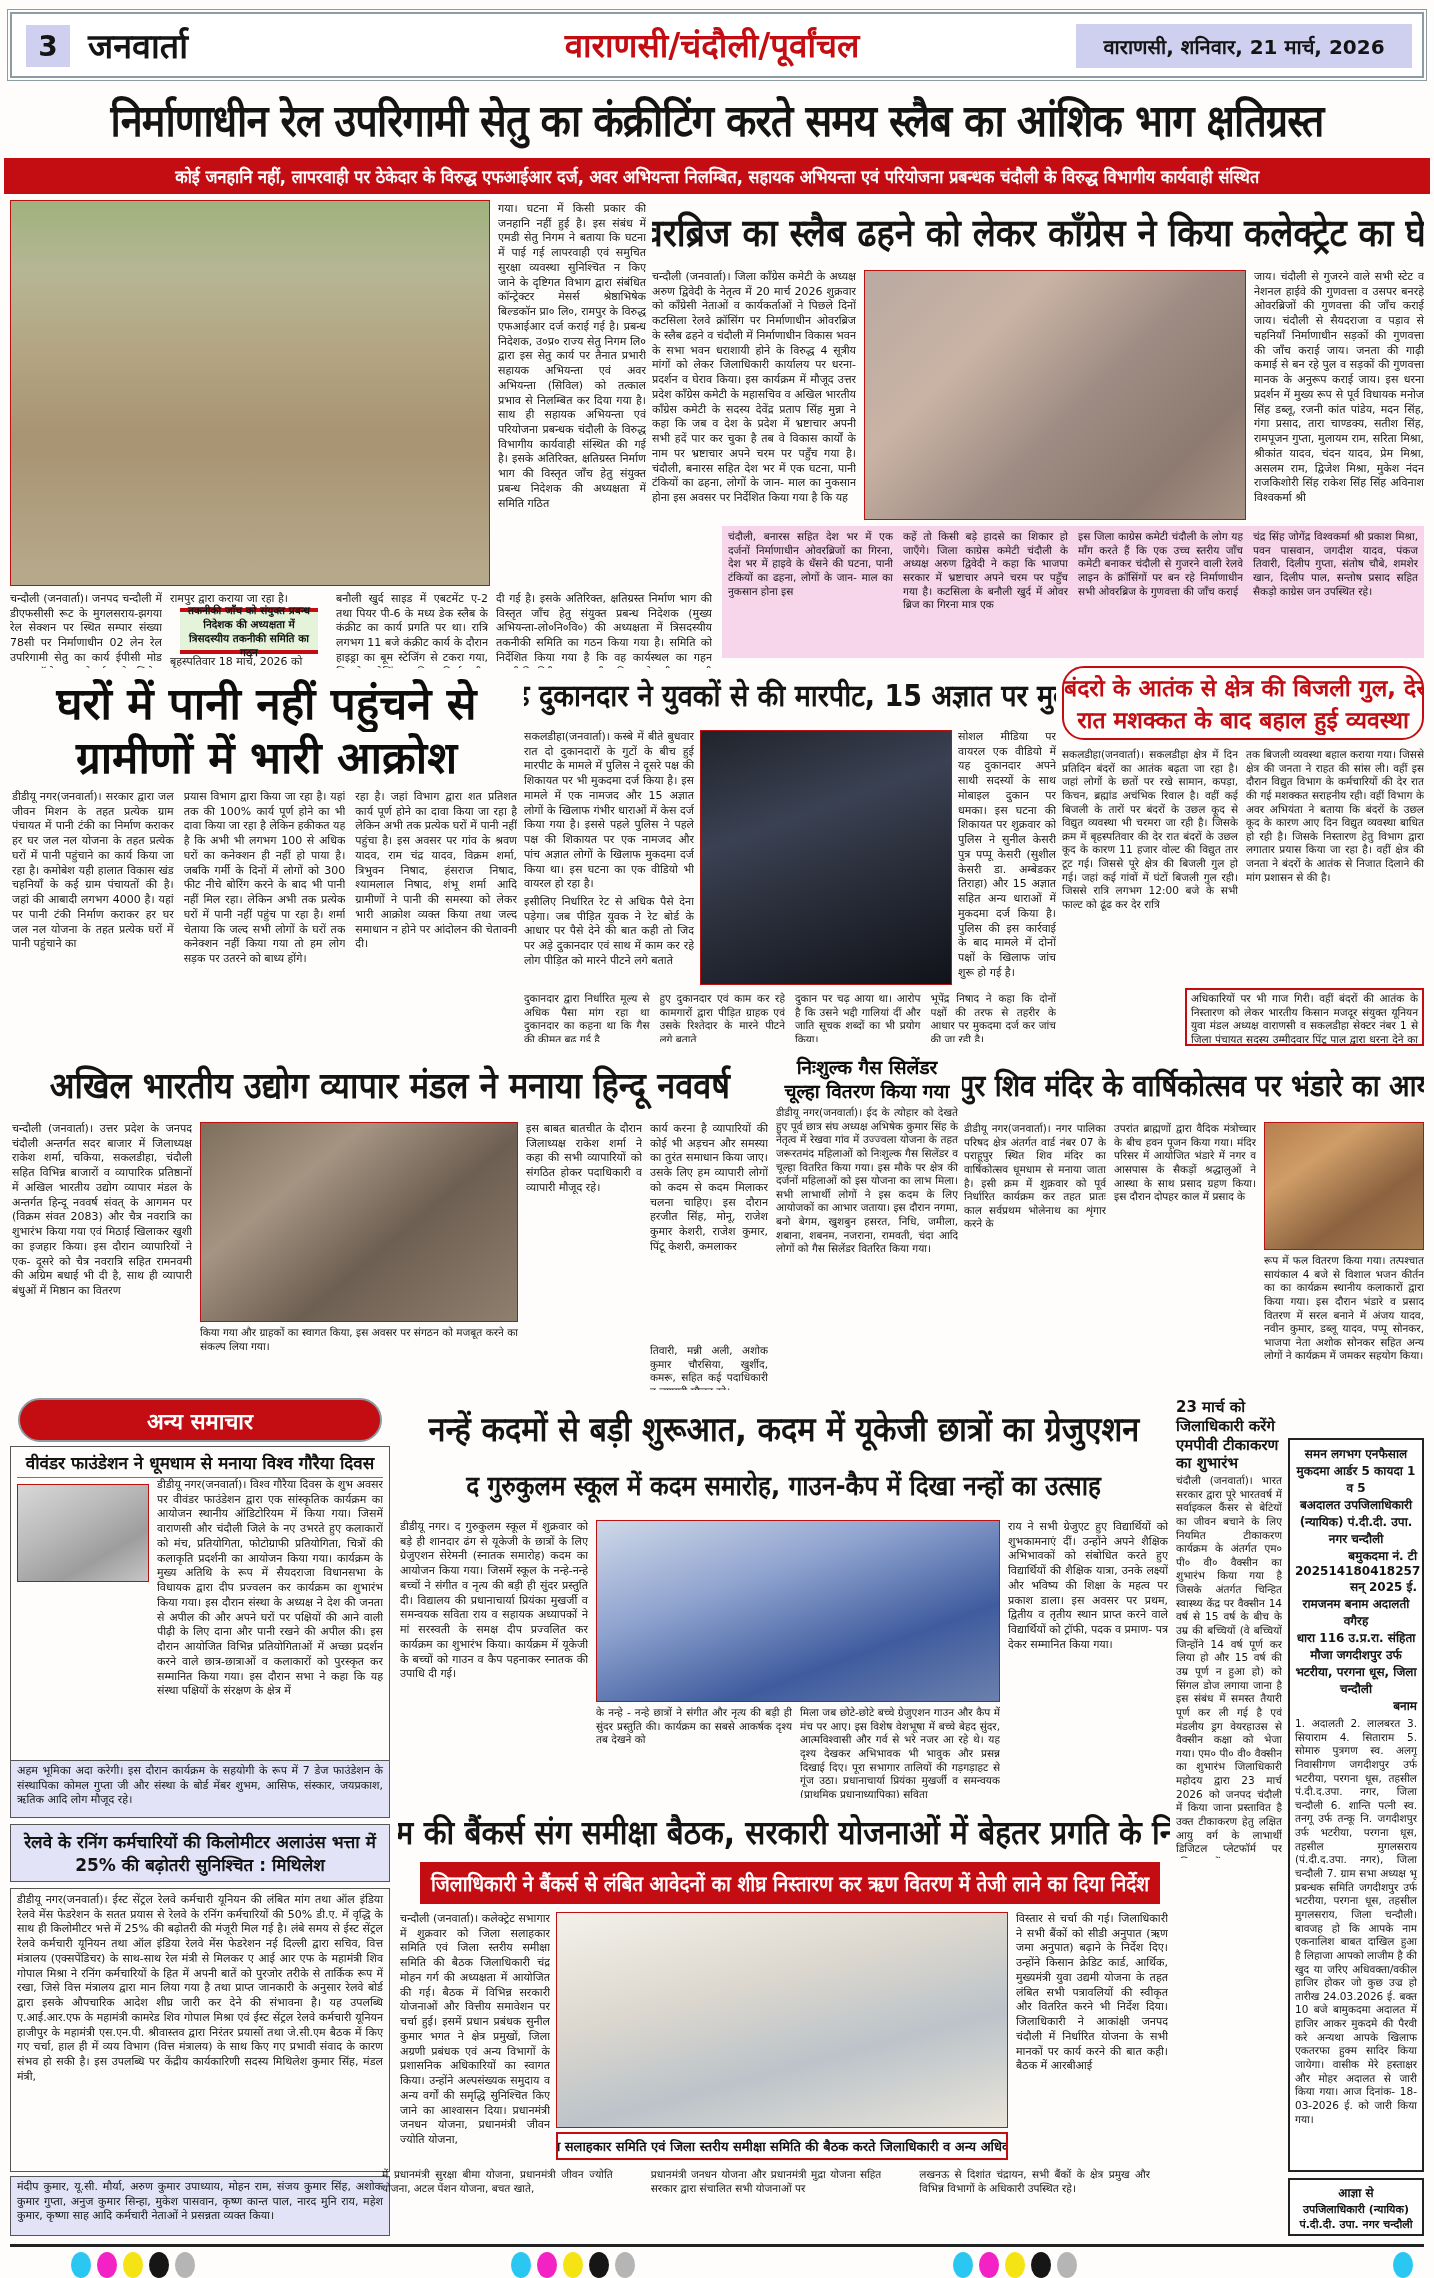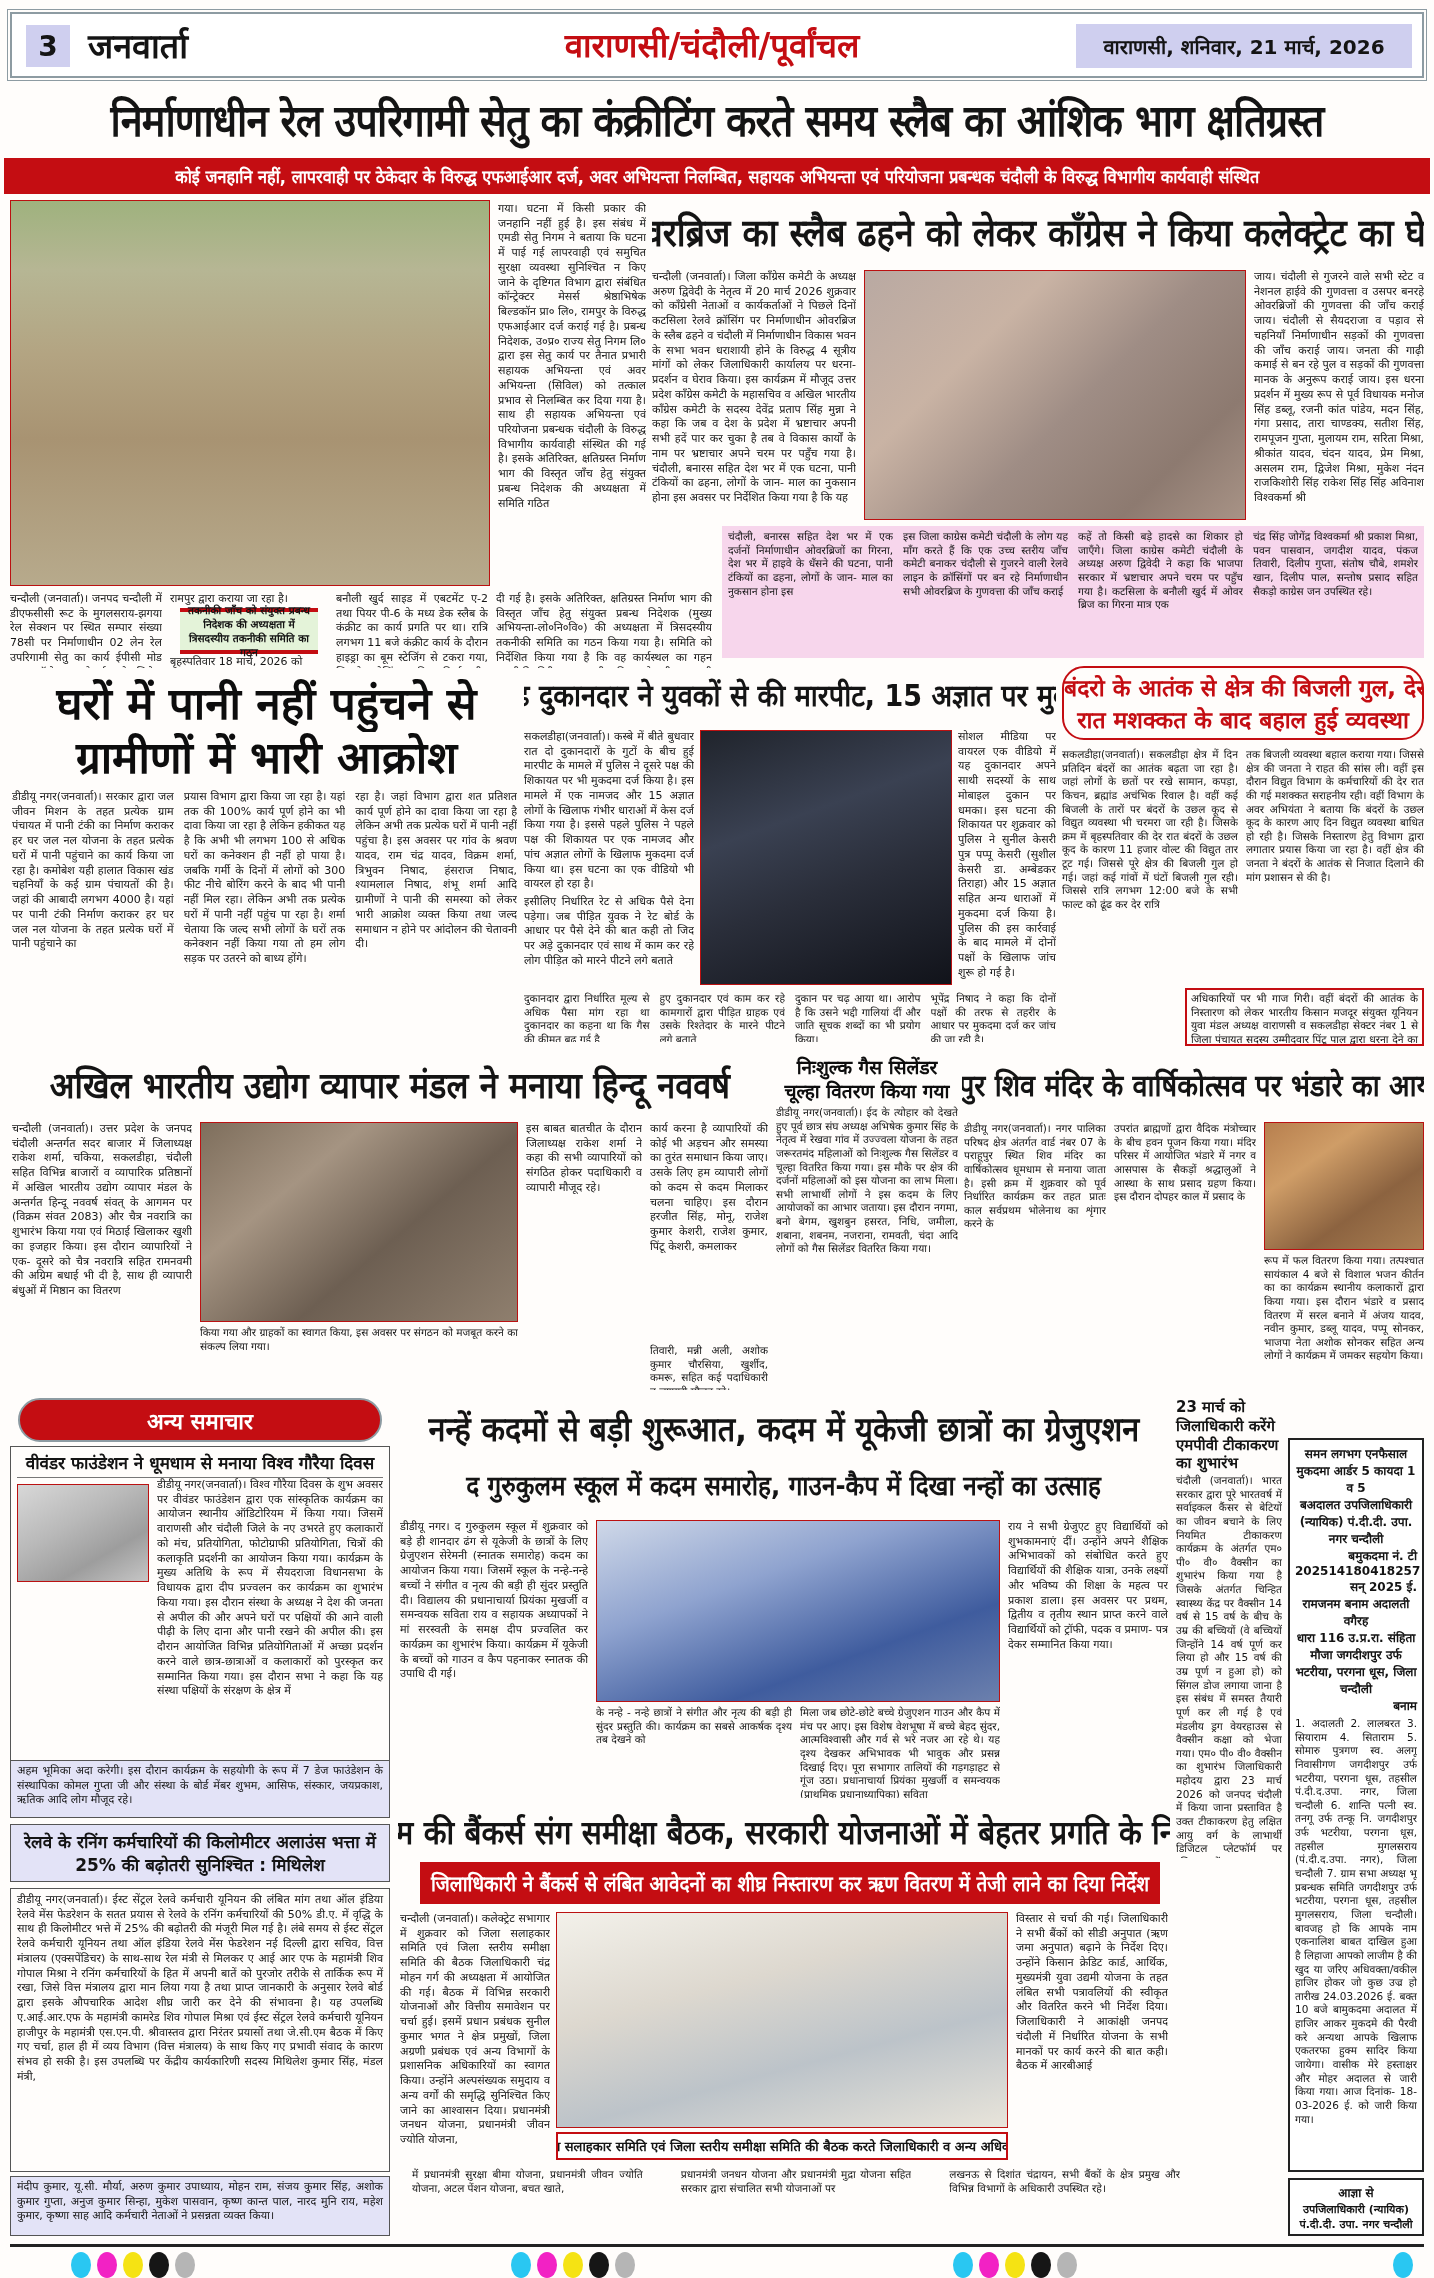--- a/index.html
+++ b/index.html
@@ -70,22 +70,22 @@
   <div class="abs bt" style="left:496px;top:592px;width:216px;height:76px;">दी गई है। इसके अतिरिक्त, क्षतिग्रस्त निर्माण भाग की विस्तृत जाँच हेतु संयुक्त प्रबन्ध निदेशक (मुख्य अभियन्ता-लो०नि०वि०) की अध्यक्षता में त्रिसदस्यीय तकनीकी समिति का गठन किया गया है। समिति को निर्देशित किया गया है कि वह कार्यस्थल का गहन तकनीकी निरीक्षण कर तीन दिवस के भीतर अपनी जाँच आख्या प्रस्तुत करें।</div>
 
   <div class="abs ctr nowrap" style="left:652px;top:200px;width:772px;height:62px;">
     <span class="scaleX" style="font-size:38px;font-weight:800;">ओवरब्रिज का स्लैब ढहने को लेकर काँग्रेस ने किया कलेक्ट्रेट का घेराव</span>
   </div>
   <div class="abs bt" style="left:652px;top:270px;width:204px;height:250px;">चन्दौली (जनवार्ता)। जिला काँग्रेस कमेटी के अध्यक्ष अरुण द्विवेदी के नेतृत्व में 20 मार्च 2026 शुक्रवार को काँग्रेसी नेताओं व कार्यकर्ताओं ने पिछले दिनों कटसिला रेलवे क्रॉसिंग पर निर्माणाधीन ओवरब्रिज के स्लैब ढहने व चंदौली में निर्माणाधीन विकास भवन के सभा भवन धराशायी होने के विरुद्ध 4 सूत्रीय मांगों को लेकर जिलाधिकारी कार्यालय पर धरना- प्रदर्शन व घेराव किया। इस कार्यक्रम में मौजूद उत्तर प्रदेश काँग्रेस कमेटी के महासचिव व अखिल भारतीय काँग्रेस कमेटी के सदस्य देवेंद्र प्रताप सिंह मुन्ना ने कहा कि जब व देश के प्रदेश में भ्रष्टाचार अपनी सभी हदें पार कर चुका है तब वे विकास कार्यों के नाम पर भ्रष्टाचार अपने चरम पर पहुँच गया है। चंदौली, बनारस सहित देश भर में एक घटना, पानी टंकियों का ढहना, लोगों के जान- माल का नुकसान होना इस अवसर पर निर्देशित किया गया है कि यह</div>
   <div class="abs photo ph-congress" style="left:864px;top:270px;width:382px;height:250px;"></div>
   <div class="abs bt" style="left:1254px;top:270px;width:170px;height:250px;">जाय। चंदौली से गुजरने वाले सभी स्टेट व नेशनल हाईवे की गुणवत्ता व उसपर बनरहे ओवरब्रिजों की गुणवत्ता की जाँच कराई जाय। चंदौली से सैयदराजा व पड़ाव से चहनियाँ निर्माणाधीन सड़कों की गुणवत्ता की जाँच कराई जाय। जनता की गाढ़ी कमाई से बन रहे पुल व सड़कों की गुणवत्ता मानक के अनुरूप कराई जाय। इस धरना प्रदर्शन में मुख्य रूप से पूर्व विधायक मनोज सिंह डब्लू, रजनी कांत पांडेय, मदन सिंह, गंगा प्रसाद, तारा चाण्डक्य, सतीश सिंह, रामपूजन गुप्ता, मुलायम राम, सरिता मिश्रा, श्रीकांत यादव, चंदन यादव, प्रेम मिश्रा, असलम राम, द्विजेश मिश्रा, मुकेश नंदन राजकिशोरी सिंह राकेश सिंह सिंह अविनाश विश्वकर्मा श्री</div>
   <div class="abs pink cols" style="left:722px;top:526px;width:702px;height:132px;padding:4px 6px;">
     <div class="col bt-s">चंदौली, बनारस सहित देश भर में एक दर्जनों निर्माणाधीन ओवरब्रिजों का गिरना, देश भर में हाइवे के धँसने की घटना, पानी टंकियों का ढहना, लोगों के जान- माल का नुकसान होना इस</div>
+    <div class="col bt-s">कहें तो किसी बड़े हादसे का शिकार हो जाएँगे। जिला काग्रेस कमेटी चंदौली के अध्यक्ष अरुण द्विवेदी ने कहा कि भाजपा सरकार में भ्रष्टाचार अपने चरम पर पहुँच गया है। कटसिला के बनौली खुर्द में ओवर ब्रिज का गिरना मात्र एक</div>
     <div class="col bt-s">इस जिला काग्रेस कमेटी चंदौली के लोग यह माँग करते हैं कि एक उच्च स्तरीय जाँच कमेटी बनाकर चंदौली से गुजरने वाली रेलवे लाइन के क्रॉसिंगों पर बन रहे निर्माणाधीन सभी ओवरब्रिज के गुणवत्ता की जाँच कराई</div>
-    <div class="col bt-s">कहें तो किसी बड़े हादसे का शिकार हो जाएँगे। जिला काग्रेस कमेटी चंदौली के अध्यक्ष अरुण द्विवेदी ने कहा कि भाजपा सरकार में भ्रष्टाचार अपने चरम पर पहुँच गया है। कटसिला के बनौली खुर्द में ओवर ब्रिज का गिरना मात्र एक</div>
     <div class="col bt-s">चंद्र सिंह जोगेंद्र विश्वकर्मा श्री प्रकाश मिश्रा, पवन पासवान, जगदीश यादव, पंकज तिवारी, दिलीप गुप्ता, संतोष चौबे, शमशेर खान, दिलीप पाल, सन्तोष प्रसाद सहित सैकड़ो काग्रेस जन उपस्थित रहे।</div>
   </div>
 
   <div class="abs hl-black nowrap" style="left:14px;top:672px;width:505px;font-size:44px;text-align:center;">घरों में पानी नहीं पहुंचने से</div>
   <div class="abs hl-black nowrap" style="left:14px;top:726px;width:505px;font-size:44px;text-align:center;">ग्रामीणों में भारी आक्रोश</div>
   <div class="abs cols" style="left:12px;top:790px;width:505px;height:250px;">
     <div class="col bt">डीडीयू नगर(जनवार्ता)। सरकार द्वारा जल जीवन मिशन के तहत प्रत्येक ग्राम पंचायत में पानी टंकी का निर्माण कराकर हर घर जल नल योजना के तहत प्रत्येक घरों में पानी पहुंचाने का कार्य किया जा रहा है। कमोबेश यही हालात विकास खंड चहनियाँ के कई ग्राम पंचायतों की है। जहां की आबादी लगभग 4000 है। यहां पर पानी टंकी निर्माण कराकर हर घर जल नल योजना के तहत प्रत्येक घरों में पानी पहुंचाने का</div>
     <div class="col bt">प्रयास विभाग द्वारा किया जा रहा है। यहां तक की 100% कार्य पूर्ण होने का भी दावा किया जा रहा है लेकिन हकीकत यह है कि अभी भी लगभग 100 से अधिक घरों का कनेक्शन ही नहीं हो पाया है। जबकि गर्मी के दिनों में लोगों को 300 फीट नीचे बोरिंग करने के बाद भी पानी नहीं मिल रहा। लेकिन अभी तक प्रत्येक घरों में पानी नहीं पहुंच पा रहा है। शर्मा चेताया कि जल्द सभी लोगों के घरों तक कनेक्शन नहीं किया गया तो हम लोग सड़क पर उतरने को बाध्य होंगे।</div>
     <div class="col bt">रहा है। जहां विभाग द्वारा शत प्रतिशत कार्य पूर्ण होने का दावा किया जा रहा है लेकिन अभी तक प्रत्येक घरों में पानी नहीं पहुंचा है। इस अवसर पर गांव के श्रवण यादव, राम चंद्र यादव, विक्रम शर्मा, त्रिभुवन निषाद, हंसराज निषाद, श्यामलाल निषाद, शंभू शर्मा आदि ग्रामीणों ने पानी की समस्या को लेकर भारी आक्रोश व्यक्त किया तथा जल्द समाधान न होने पर आंदोलन की चेतावनी दी।</div>
   </div>
@@ -181,21 +181,21 @@
   <div class="abs ctr nowrap" style="left:398px;top:1804px;width:772px;height:54px;">
     <span class="scaleX" style="font-size:33px;font-weight:800;">डीएम की बैंकर्स संग समीक्षा बैठक, सरकारी योजनाओं में बेहतर प्रगति के निर्देश</span>
   </div>
   <div class="abs redbar ctr nowrap" style="left:420px;top:1862px;width:740px;height:42px;">
     <span class="scaleX" style="font-size:21px;font-weight:800;">जिलाधिकारी ने बैंकर्स से लंबित आवेदनों का शीघ्र निस्तारण कर ऋण वितरण में तेजी लाने का दिया निर्देश</span>
   </div>
   <div class="abs bt" style="left:400px;top:1912px;width:150px;height:258px;">चन्दौली (जनवार्ता)। कलेक्ट्रेट सभागार में शुक्रवार को जिला सलाहकार समिति एवं जिला स्तरीय समीक्षा समिति की बैठक जिलाधिकारी चंद्र मोहन गर्ग की अध्यक्षता में आयोजित की गई। बैठक में विभिन्न सरकारी योजनाओं और वित्तीय समावेशन पर चर्चा हुई। इसमें प्रधान प्रबंधक सुनील कुमार भगत ने क्षेत्र प्रमुखों, जिला अग्रणी प्रबंधक एवं अन्य विभागों के प्रशासनिक अधिकारियों का स्वागत किया। उन्होंने अल्पसंख्यक समुदाय व अन्य वर्गों की समृद्धि सुनिश्चित किए जाने का आश्वासन दिया। प्रधानमंत्री जनधन योजना, प्रधानमंत्री जीवन ज्योति योजना,</div>
   <div class="abs photo ph-meetroom" style="left:556px;top:1912px;width:452px;height:216px;"></div>
   <div class="abs cap ctr nowrap" style="left:556px;top:2132px;width:452px;height:28px;font-size:13px;font-weight:700;">जिला सलाहकार समिति एवं जिला स्तरीय समीक्षा समिति की बैठक करते जिलाधिकारी व अन्य अधिकारी।</div>
   <div class="abs bt" style="left:1016px;top:1912px;width:152px;height:258px;">विस्तार से चर्चा की गई। जिलाधिकारी ने सभी बैंकों को सीडी अनुपात (ऋण जमा अनुपात) बढ़ाने के निर्देश दिए। उन्होंने किसान क्रेडिट कार्ड, आर्थिक, मुख्यमंत्री युवा उद्यमी योजना के तहत लंबित सभी पत्रावलियों की स्वीकृत और वितरित करने भी निर्देश दिया। जिलाधिकारी ने आकांक्षी जनपद चंदौली में निर्धारित योजना के सभी मानकों पर कार्य करने की बात कही। बैठक में आरबीआई</div>
-  <div class="abs cols" style="left:412px;top:2168px;width:768px;height:56px;gap:38px;">
+  <div class="abs cols" style="left:382px;top:2168px;width:768px;height:56px;gap:38px;">
     <div class="col bt-s">में प्रधानमंत्री सुरक्षा बीमा योजना, प्रधानमंत्री जीवन ज्योति योजना, अटल पेंशन योजना, बचत खाते,</div>
     <div class="col bt-s">प्रधानमंत्री जनधन योजना और प्रधानमंत्री मुद्रा योजना सहित सरकार द्वारा संचालित सभी योजनाओं पर</div>
     <div class="col bt-s">लखनऊ से दिशांत चंद्रायन, सभी बैंकों के क्षेत्र प्रमुख और विभिन्न विभागों के अधिकारी उपस्थित रहे।</div>
   </div>
 
   <div class="abs" style="left:10px;top:2244px;width:1414px;height:3px;background:#222;"></div>
   <div class="abs" style="left:0;top:2252px;width:1434px;height:26px;">
     <span class="abs" style="left:68px;">
       <span class="dot d-c"></span><span class="dot d-m"></span><span class="dot d-y"></span><span class="dot d-k"></span><span class="dot d-g"></span>
     </span>

